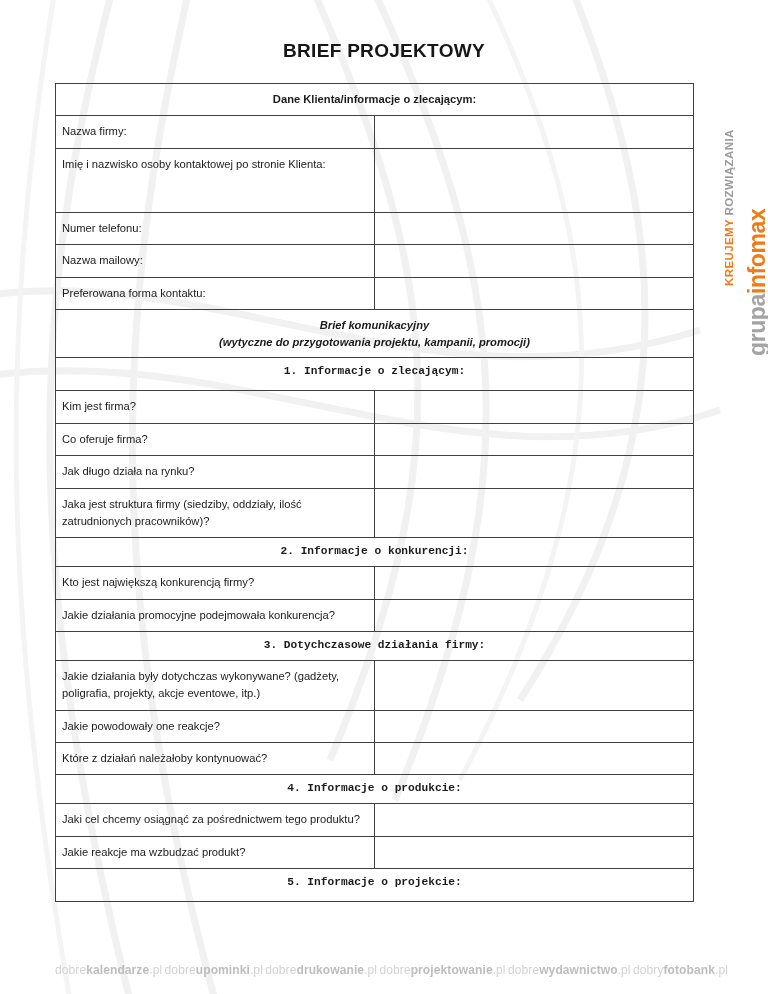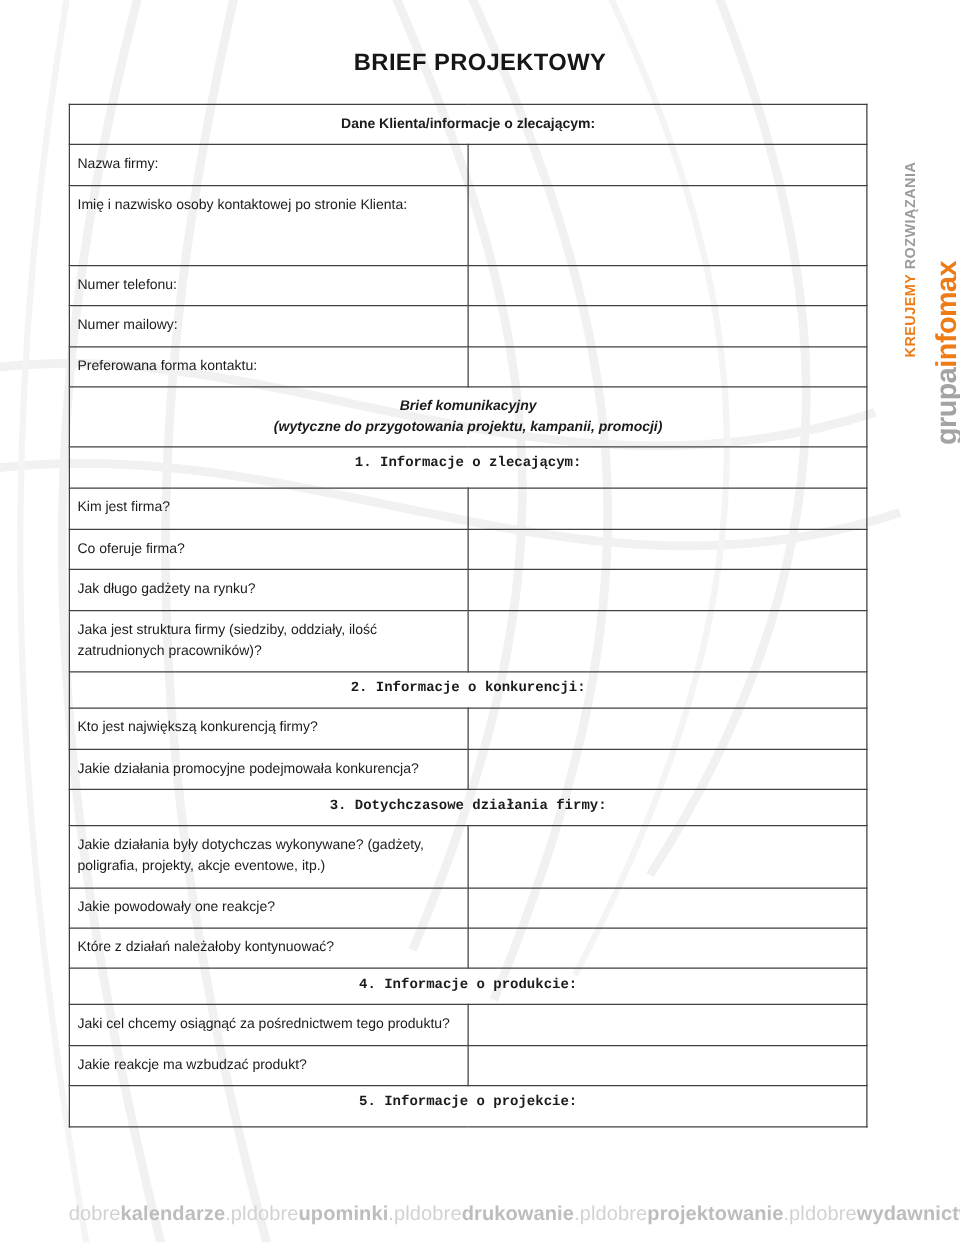--- a/index.html
+++ b/index.html
@@ -132,21 +132,21 @@
 
   
   #footer {
     position: absolute;
     left: 55px;
     right: 40px;
     top: 963px;
     display: flex;
     justify-content: space-between;
     align-items: baseline;
-    font-size: 16px;
+    font-size: 12px;
     color: #cfcfcf;
     z-index: 3;
   }
   .foot-link { white-space: nowrap; letter-spacing: 0.1px; }
   .foot-pre  { color: #d2d2d2; }
   .foot-main { color: #bdbdbd; font-weight: bold; }
   .foot-tld  { color: #d2d2d2; }
 </style>
 </head>
 <body>
@@ -187,21 +187,21 @@
         <td class="q-label" style="height:64px">Imię i nazwisko osoby kontaktowej po stronie Klienta:</td>
         <td class="q-answer"></td>
       </tr>
 
       <tr>
         <td class="q-label" style="height:29px">Numer telefonu:</td>
         <td class="q-answer"></td>
       </tr>
 
       <tr>
-        <td class="q-label" style="height:29px">Numer mailowy:</td>
+        <td class="q-label" style="height:29px">Nazwa mailowy:</td>
         <td class="q-answer"></td>
       </tr>
 
       <tr>
         <td class="q-label" style="height:29px">Preferowana forma kontaktu:</td>
         <td class="q-answer"></td>
       </tr>
 
       <tr class="band">
         <td colspan="2">
@@ -215,21 +215,21 @@
       </tr>
       <tr>
         <td class="q-label" style="height:28px">Kim jest firma?</td>
         <td class="q-answer"></td>
       </tr>
       <tr>
         <td class="q-label" style="height:28px">Co oferuje firma?</td>
         <td class="q-answer"></td>
       </tr>
       <tr>
-        <td class="q-label" style="height:28px">Jak długo gadżety na rynku?</td>
+        <td class="q-label" style="height:28px">Jak długo działa na rynku?</td>
         <td class="q-answer"></td>
       </tr>
       <tr>
         <td class="q-label" style="height:45px">Jaka jest struktura firmy (siedziby, oddziały, ilość zatrudnionych pracowników)?</td>
         <td class="q-answer"></td>
       </tr>
 
       <tr class="section">
         <td colspan="2" style="height:29px">2. Informacje o konkurencji:</td>
       </tr>

